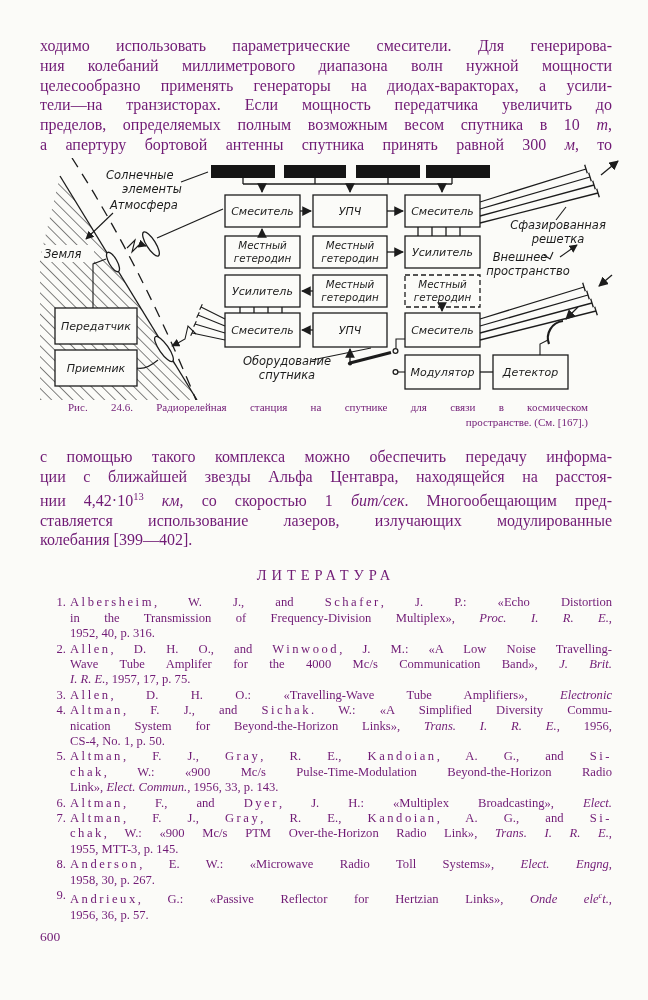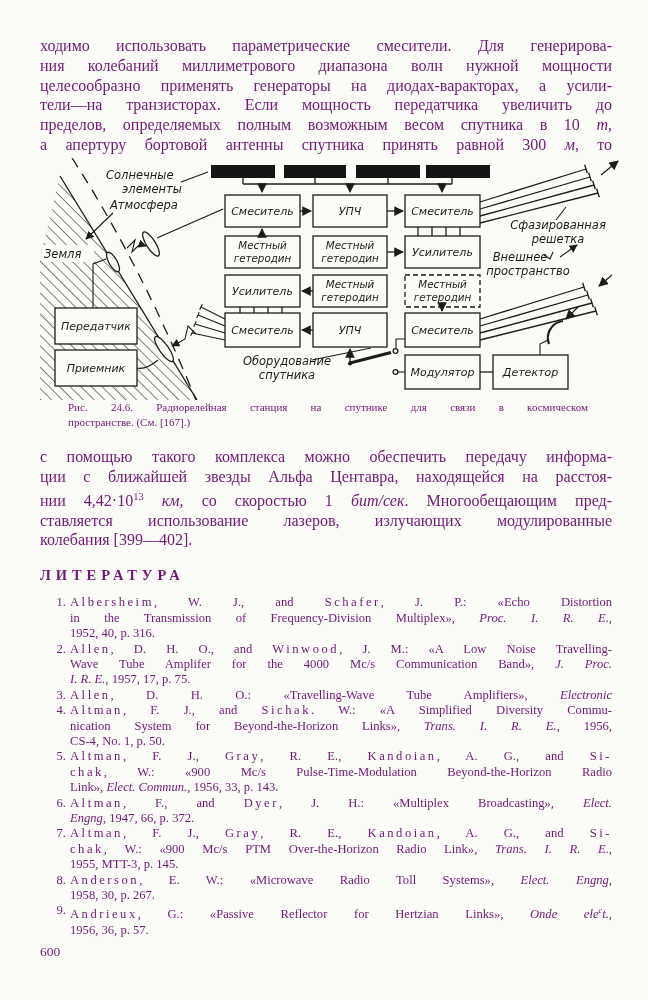--- a/index.html
+++ b/index.html
@@ -9,23 +9,23 @@
   .para{font-size:16px;line-height:19.8px}
   .tline{text-align:justify;text-align-last:justify}
   .tline.lastleft{text-align-last:left}
   .it{font-style:italic}
   .bd{font-weight:normal}
   .sp{letter-spacing:0.2em}
   .sup{vertical-align:super;font-size:66%;letter-spacing:0}
   .fig-svg{display:block;margin:3px -36px 0 -40px}
   .caption{font-size:11px;line-height:15.6px;margin:0 24px 0 28px}
   .caption .c1{text-align:justify;text-align-last:justify}
-  .caption .c2{text-align:left}
+  .caption .c2{text-align:right}
   .para2{margin-top:16px}
-  .head{font-size:14.5px;letter-spacing:0.34em;text-align:left;margin-top:17px;font-weight:bold}
+  .head{font-size:14.5px;letter-spacing:0.34em;text-align:center;margin-top:17px;font-weight:normal}
   .refs{margin-top:11px;font-size:12.6px;line-height:15.4px}
   .ref{position:relative;padding-left:30px}
   .ref .num{position:absolute;left:8px;top:0;width:18px;text-align:right}
   .pageno{font-size:13.5px;margin-top:6px}
   
   .dline{stroke:#1c1c1c;stroke-width:1.3;fill:none}
   .dthin{stroke:#1c1c1c;stroke-width:1.1;fill:none}
   .dbox{fill:#fbfbf8;stroke:#1c1c1c;stroke-width:1.3}
   .dtext{font:italic 11px "DejaVu Sans",sans-serif;fill:#1c1c1c;text-anchor:middle}
   .dtext2{font-size:10.3px}
@@ -249,21 +249,21 @@
           <div class="rtext">
             <div class="tline"><span class="sp">Albersheim</span><span>, W. J., and </span><span class="sp">Schafer</span><span>, J. P.: «Echo Distortion</span></div>
             <div class="tline"><span>in the Transmission of Frequency-Division Multiplex», </span><span class="it">Proc. I. R. E.</span><span>,</span></div>
             <div class="tline lastleft"><span>1952, </span><span class="bd">40</span><span>, p. 316.</span></div>
           </div>
         </div>
         <div class="ref">
           <span class="num">2.</span>
           <div class="rtext">
             <div class="tline"><span class="sp">Allen</span><span>, D. H. O., and </span><span class="sp">Winwood</span><span>, J. M.: «A Low Noise Travelling-</span></div>
-            <div class="tline"><span>Wave Tube Amplifer for the 4000 Mc/s Communication Band», </span><span class="it">J. Proc.</span></div>
+            <div class="tline"><span>Wave Tube Amplifer for the 4000 Mc/s Communication Band», </span><span class="it">J. Brit.</span></div>
             <div class="tline lastleft"><span class="it">I. R. E.</span><span>, 1957, </span><span class="bd">17</span><span>, p. 75.</span></div>
           </div>
         </div>
         <div class="ref">
           <span class="num">3.</span>
           <div class="rtext">
             <div class="tline"><span class="sp">Allen</span><span>, D. H. O.: «Travelling-Wave Tube Amplifiers», </span><span class="it">Electronic</span></div>
           </div>
         </div>
         <div class="ref">
@@ -279,21 +279,20 @@
           <div class="rtext">
             <div class="tline"><span class="sp">Altman</span><span>, F. J., </span><span class="sp">Gray</span><span>, R. E., </span><span class="sp">Kandoian</span><span>, A. G., and </span><span class="sp">Si-</span></div>
             <div class="tline"><span class="sp">chak</span><span>, W.: «900 Mc/s Pulse-Time-Modulation Beyond-the-Horizon Radio</span></div>
             <div class="tline lastleft"><span>Link», </span><span class="it">Elect. Commun.</span><span>, 1956, </span><span class="bd">33</span><span>, p. 143.</span></div>
           </div>
         </div>
         <div class="ref">
           <span class="num">6.</span>
           <div class="rtext">
             <div class="tline"><span class="sp">Altman</span><span>, F., and </span><span class="sp">Dyer</span><span>, J. H.: «Multiplex Broadcasting», </span><span class="it">Elect.</span></div>
-            <div class="tline lastleft"><span class="it">Engng</span><span>, 1947, </span><span class="bd">66</span><span>, p. 372.</span></div>
           </div>
         </div>
         <div class="ref">
           <span class="num">7.</span>
           <div class="rtext">
             <div class="tline"><span class="sp">Altman</span><span>, F. J., </span><span class="sp">Gray</span><span>, R. E., </span><span class="sp">Kandoian</span><span>, A. G., and </span><span class="sp">Si-</span></div>
             <div class="tline"><span class="sp">chak</span><span>, W.: «900 Mc/s PTM Over-the-Horizon Radio Link», </span><span class="it">Trans. I. R. E.</span><span>,</span></div>
             <div class="tline lastleft"><span>1955, </span><span class="bd">MTT-3</span><span>, p. 145.</span></div>
           </div>
         </div>

